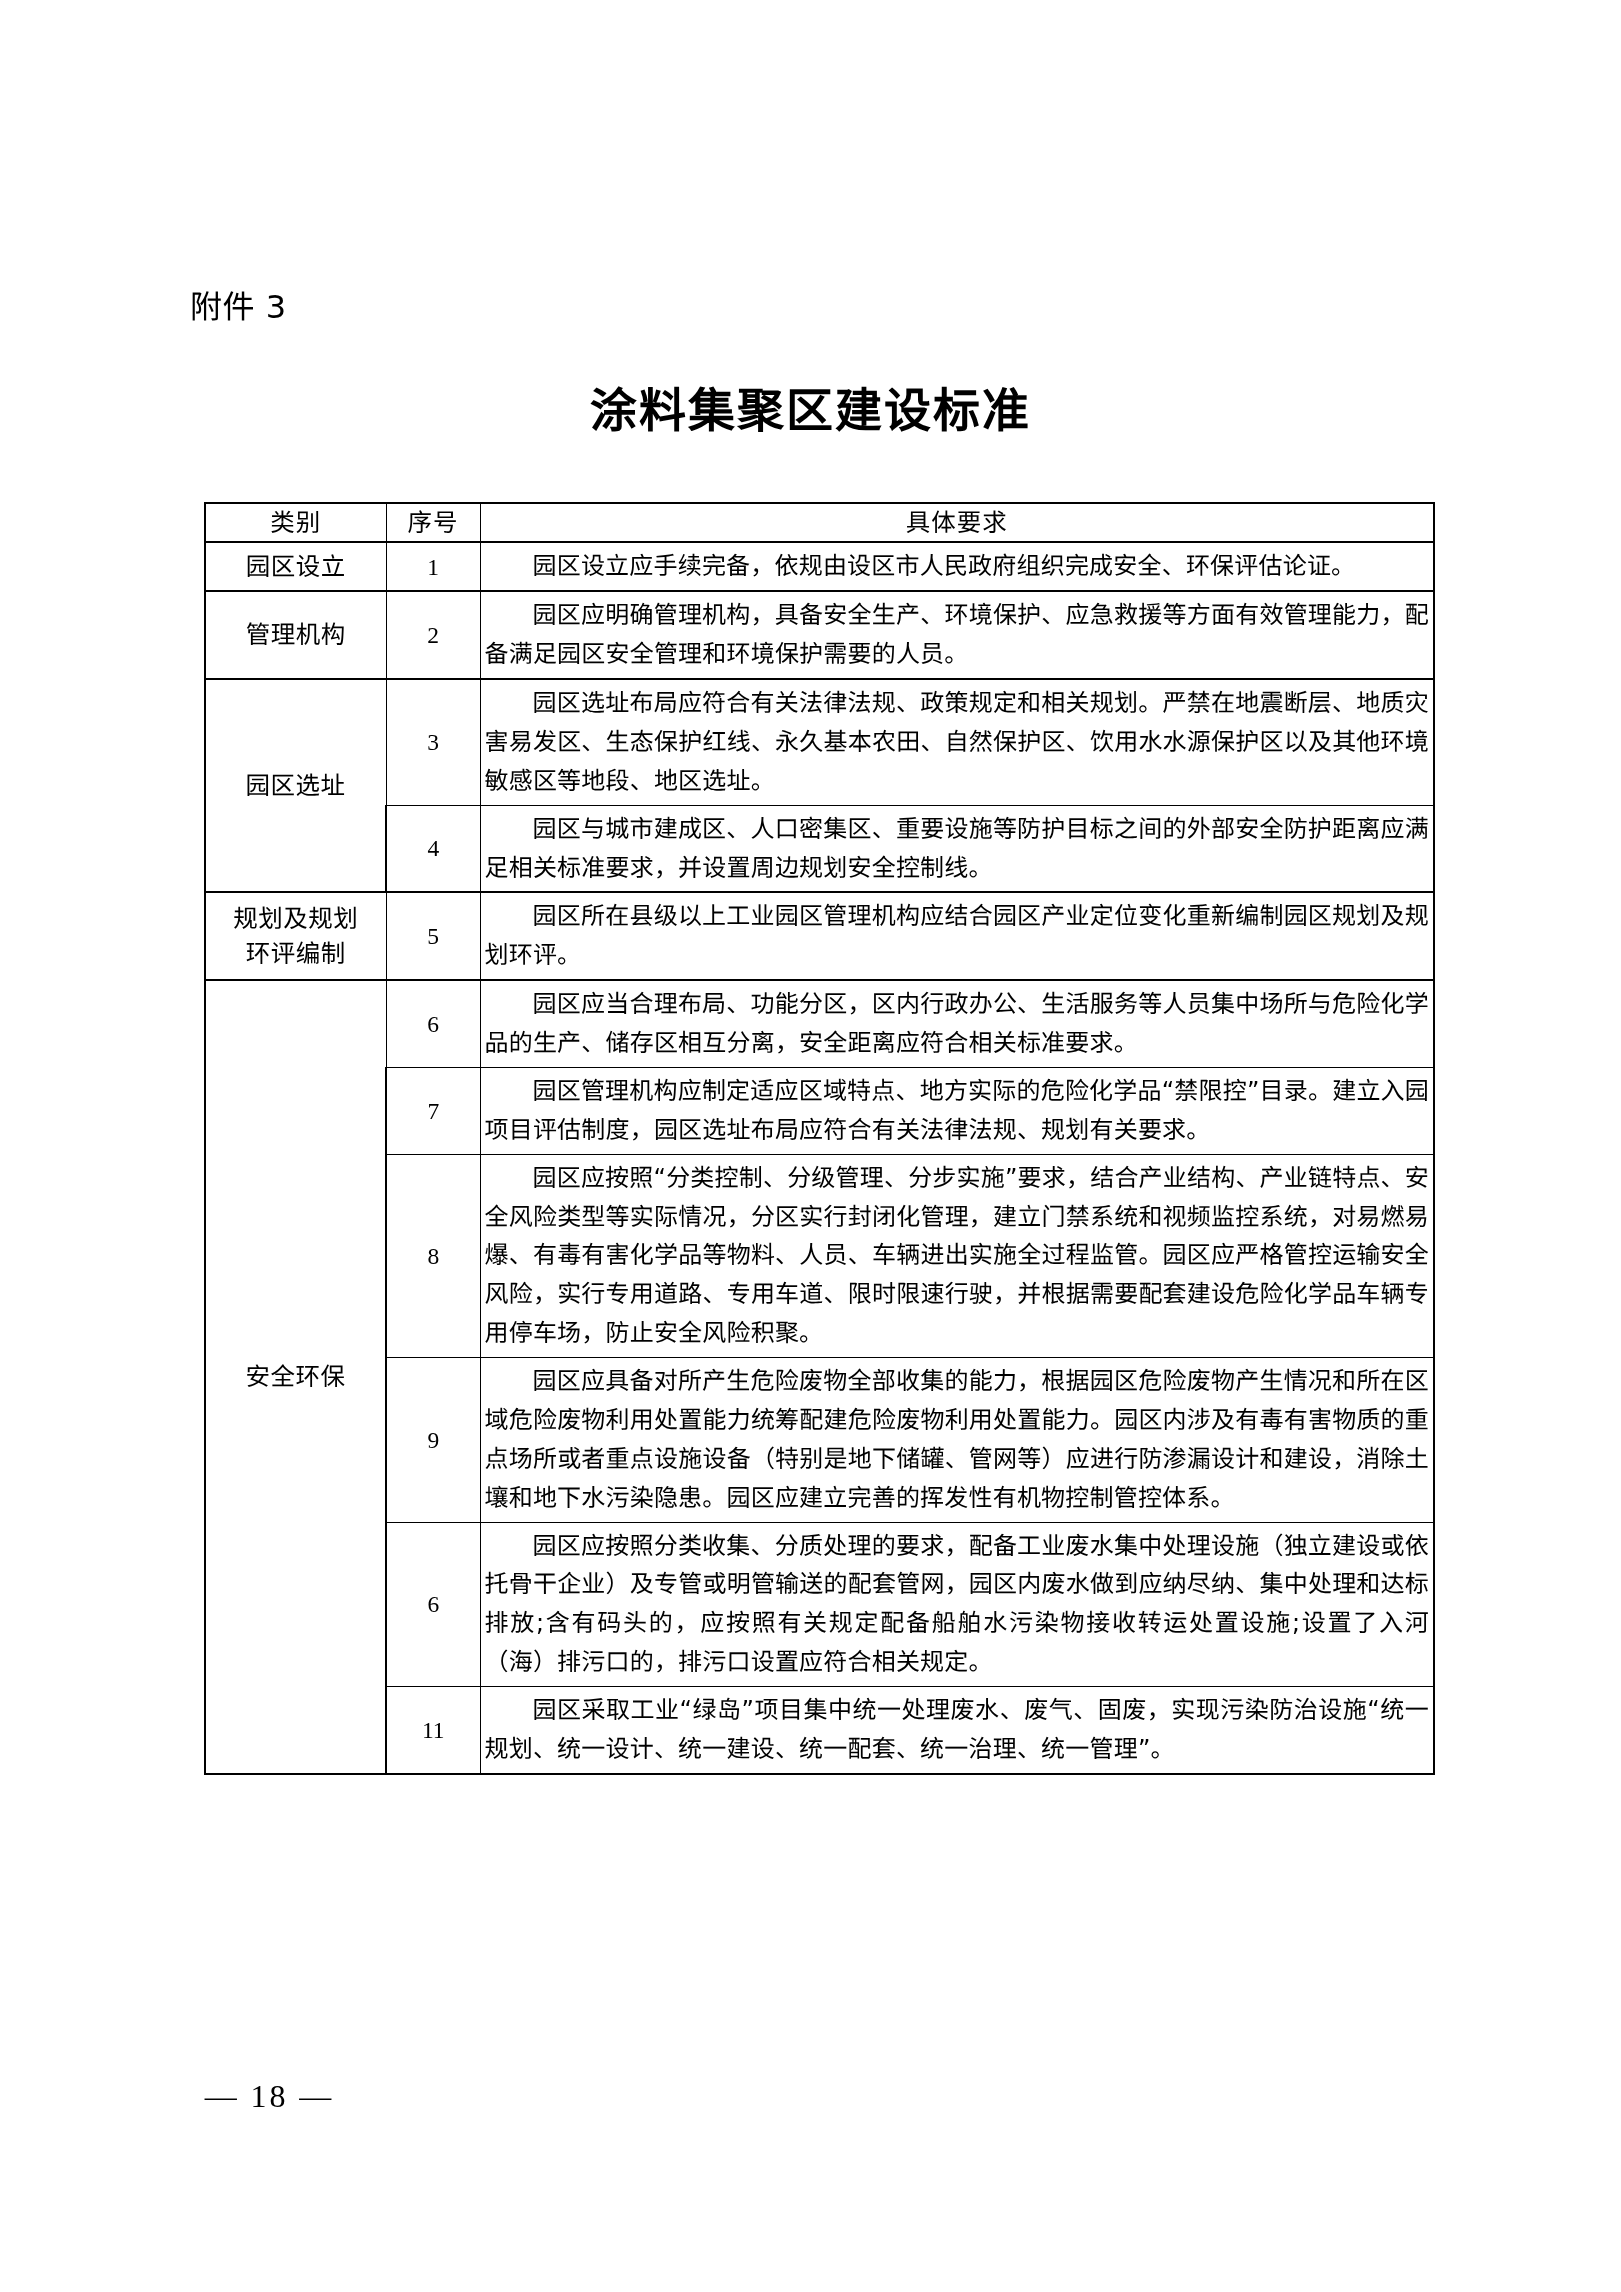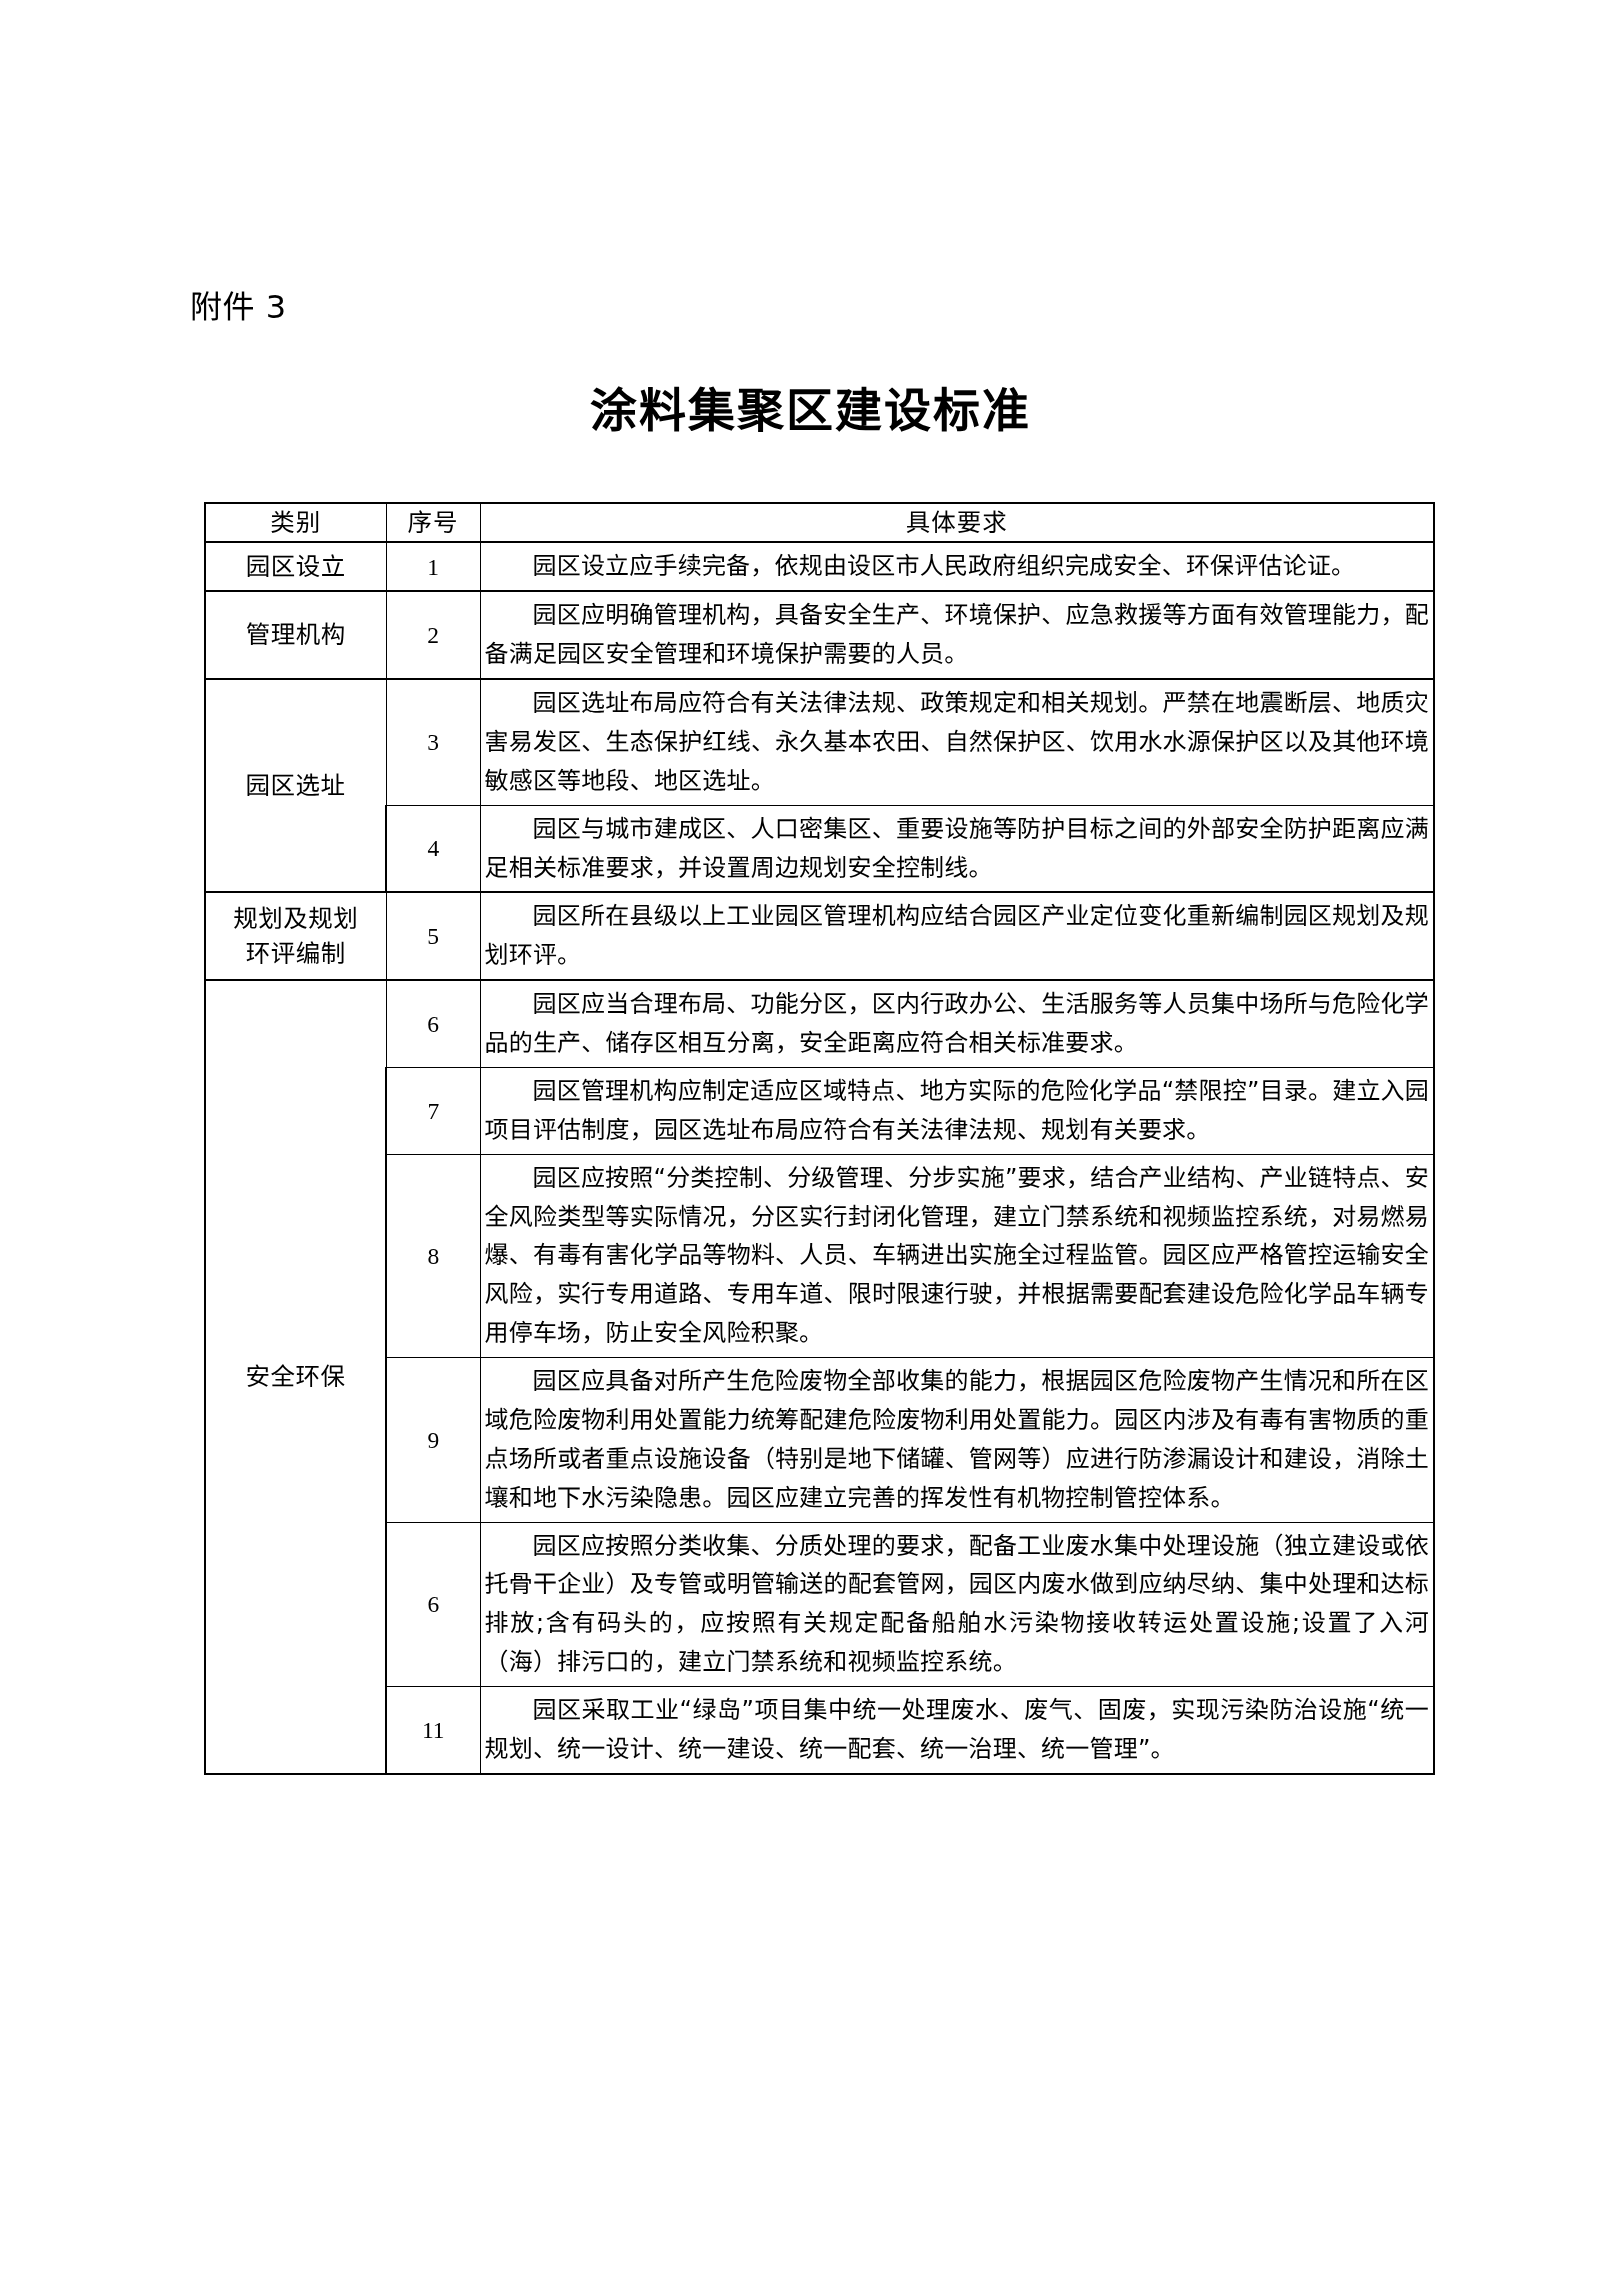--- a/index.html
+++ b/index.html
@@ -201,26 +201,29 @@
         <tr>
           <td class="no-cell">8</td>
           <td class="req-cell">园区应按照“分类控制、分级管理、分步实施”要求，结合产业结构、产业链特点、安全风险类型等实际情况，分区实行封闭化管理，建立门禁系统和视频监控系统，对易燃易爆、有毒有害化学品等物料、人员、车辆进出实施全过程监管。园区应严格管控运输安全风险，实行专用道路、专用车道、限时限速行驶，并根据需要配套建设危险化学品车辆专用停车场，防止安全风险积聚。</td>
         </tr>
         <tr>
           <td class="no-cell">9</td>
           <td class="req-cell">园区应具备对所产生危险废物全部收集的能力，根据园区危险废物产生情况和所在区域危险废物利用处置能力统筹配建危险废物利用处置能力。园区内涉及有毒有害物质的重点场所或者重点设施设备（特别是地下储罐、管网等）应进行防渗漏设计和建设，消除土壤和地下水污染隐患。园区应建立完善的挥发性有机物控制管控体系。</td>
         </tr>
         <tr>
           <td class="no-cell">6</td>
-          <td class="req-cell">园区应按照分类收集、分质处理的要求，配备工业废水集中处理设施（独立建设或依托骨干企业）及专管或明管输送的配套管网，园区内废水做到应纳尽纳、集中处理和达标排放;含有码头的，应按照有关规定配备船舶水污染物接收转运处置设施;设置了入河（海）排污口的，建立门禁系统和视频监控系统。</td>
+          <td class="req-cell">园区应按照分类收集、分质处理的要求，配备工业废水集中处理设施（独立建设或依托骨干企业）及专管或明管输送的配套管网，园区内废水做到应纳尽纳、集中处理和达标排放;含有码头的，应按照有关规定配备船舶水污染物接收转运处置设施;设置了入河（海）排污口的，排污口设置应符合相关规定。</td>
         </tr>
         <tr>
           <td class="no-cell">11</td>
           <td class="req-cell">园区采取工业“绿岛”项目集中统一处理废水、废气、固废，实现污染防治设施“统一规划、统一设计、统一建设、统一配套、统一治理、统一管理”。</td>
         </tr>
 
       </tbody>
     </table>
   </div>
 
+  <div class="page-footer">
+    <span class="pf-inner">— 18 —</span>
+  </div>
 
 </div>
 
 
 </body></html>

